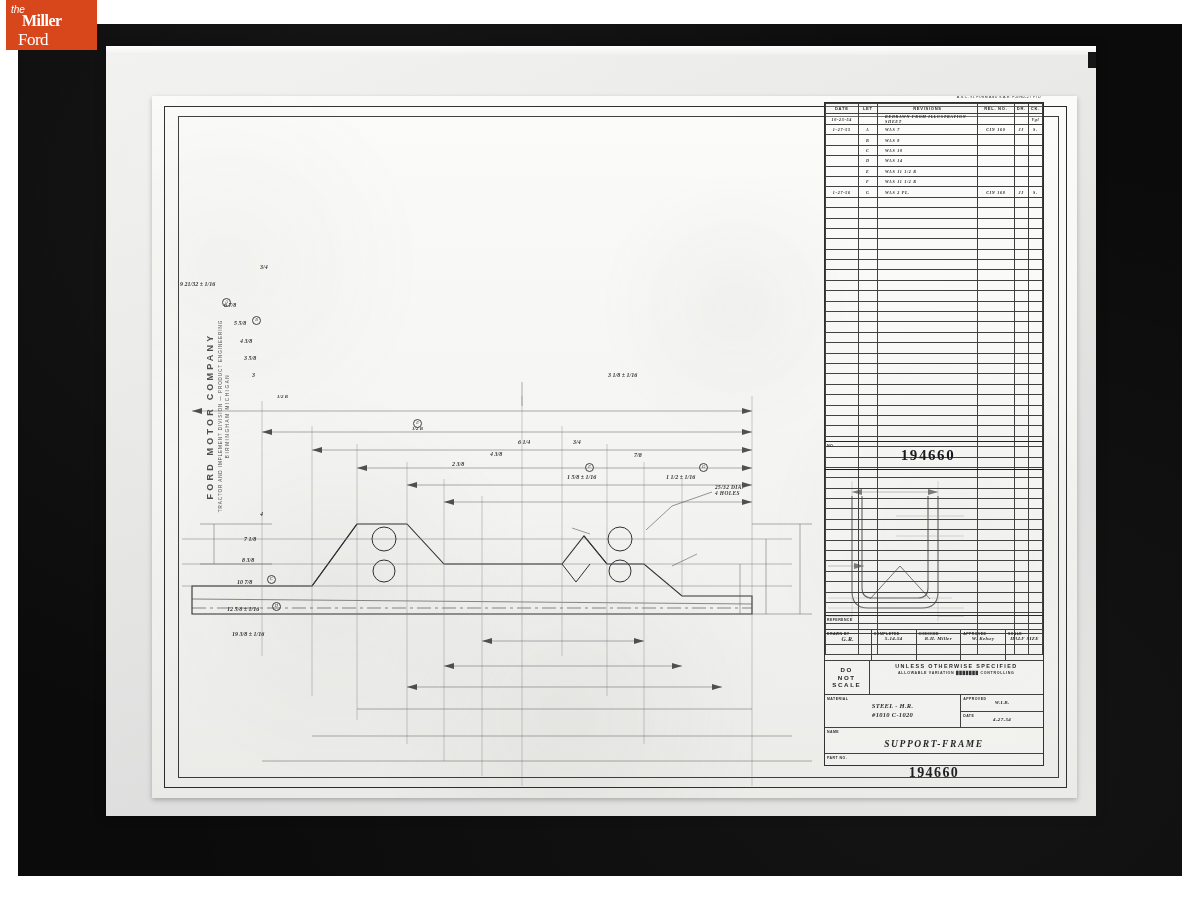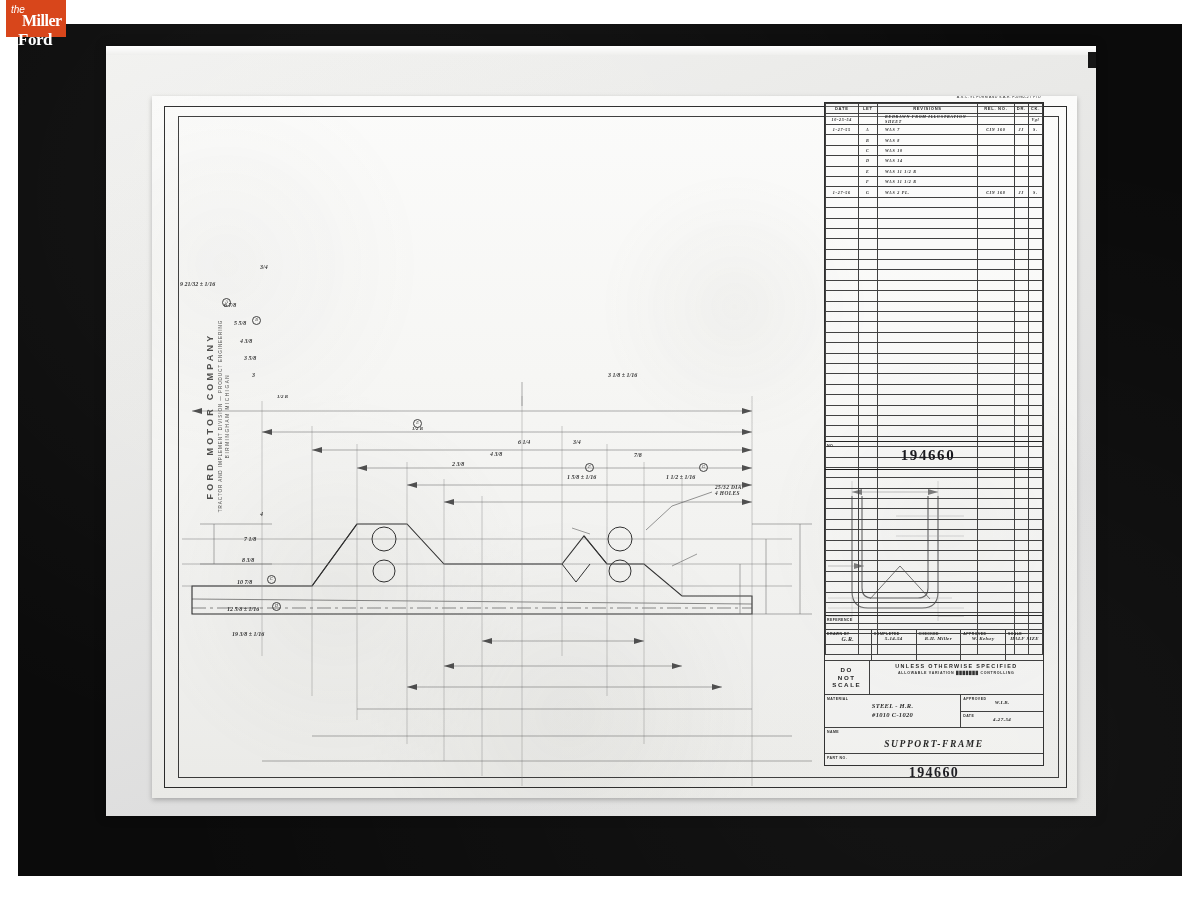--- a/index.html
+++ b/index.html
@@ -62,28 +62,29 @@
     position:absolute;left:12px;top:10px;right:10px;bottom:10px;
     border:1.4px solid #2a2a2a;
   }
   #drawing-sheet .border-inner{
     position:absolute;left:26px;top:20px;right:18px;bottom:20px;
     border:1px solid #3a3a3a;
   }
 
   
   #hf-logo{
-    position:absolute;left:6px;top:0;width:60px;height:37px;
+    position:absolute;left:6px;top:0;width:60px;height:50px;
     background:#d8461b;color:#ffffff;
     font-family:"Liberation Serif", serif;
     line-height:1;
+    padding-left:31px;
   }
   #hf-logo .l1{position:absolute;left:5px;top:5px;font-size:10px;font-style:italic;font-family:"Liberation Sans",sans-serif;}
   #hf-logo .l2{position:absolute;left:16px;top:13px;font-size:16px;font-weight:bold;letter-spacing:-.5px;}
-  #hf-logo .l3{position:absolute;left:12px;top:31px;font-size:17px;font-weight:bold;letter-spacing:-.5px;}
+  #hf-logo .l3{position:absolute;left:12px;top:31px;font-size:17px;font-weight:normal;letter-spacing:-.5px;}
 
   
   #company-block{
     position:absolute;left:-42px;top:300px;width:230px;height:40px;
     transform:rotate(-90deg);transform-origin:center center;
     text-align:center;color:#4a4a48;
   }
   #company-name{font-size:9px;letter-spacing:3.2px;font-weight:bold;white-space:nowrap;}
   #company-div{font-size:4.6px;letter-spacing:.9px;margin-top:3px;white-space:nowrap;}
   #company-city{font-size:4.6px;letter-spacing:1.6px;margin-top:2px;white-space:nowrap;}

